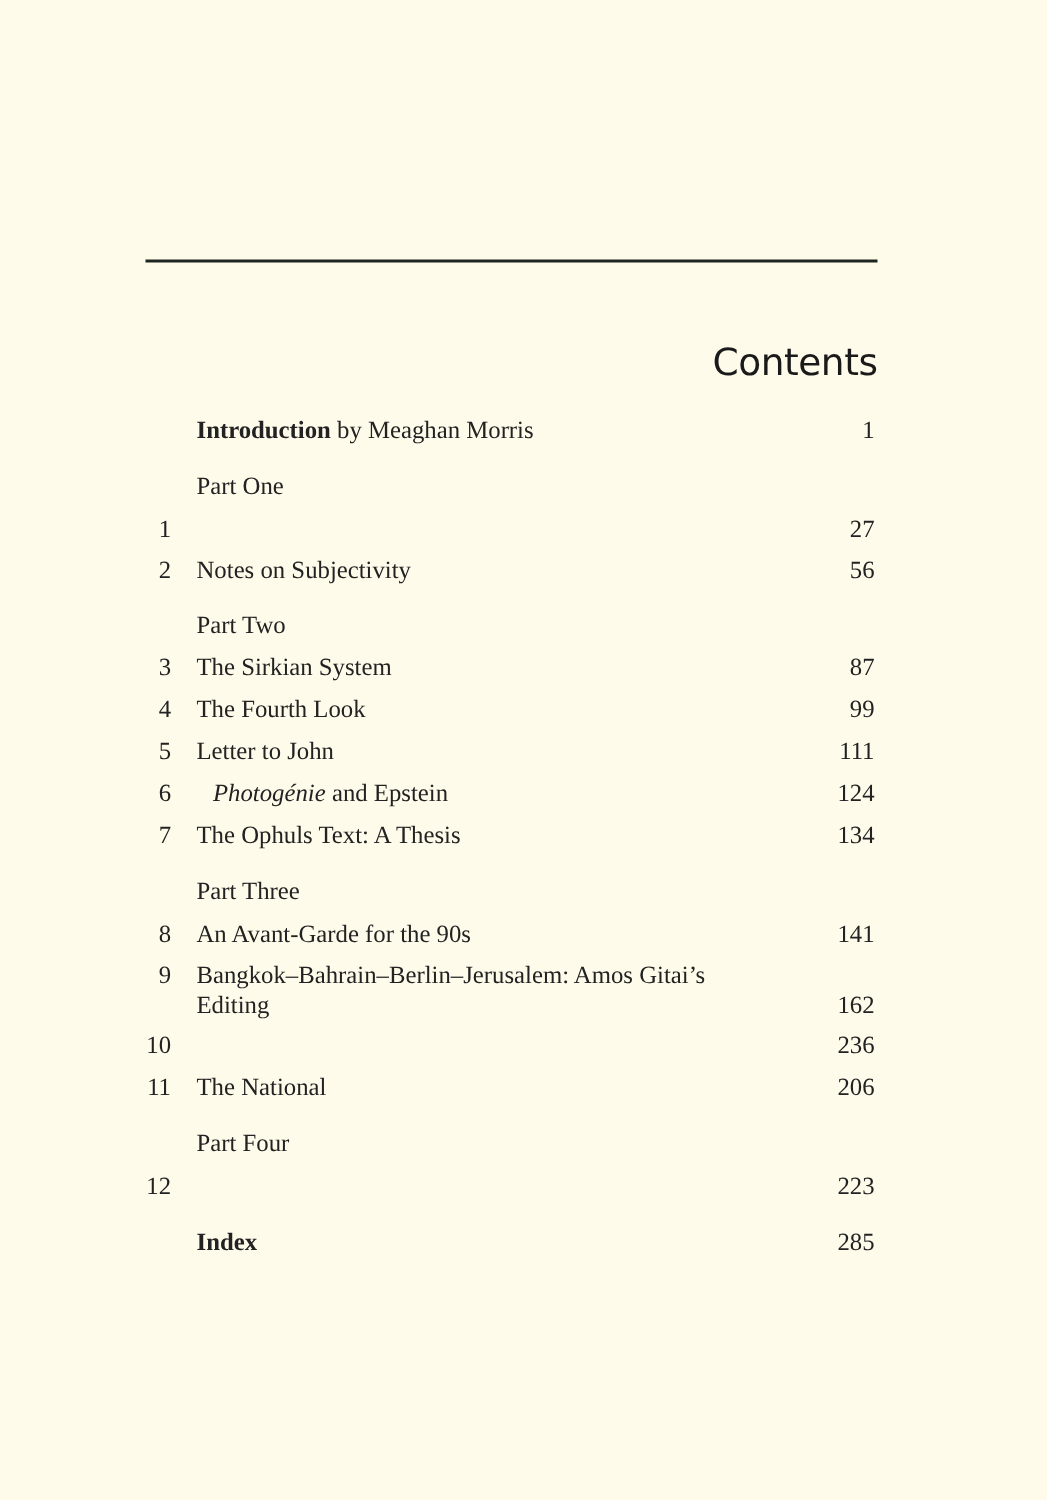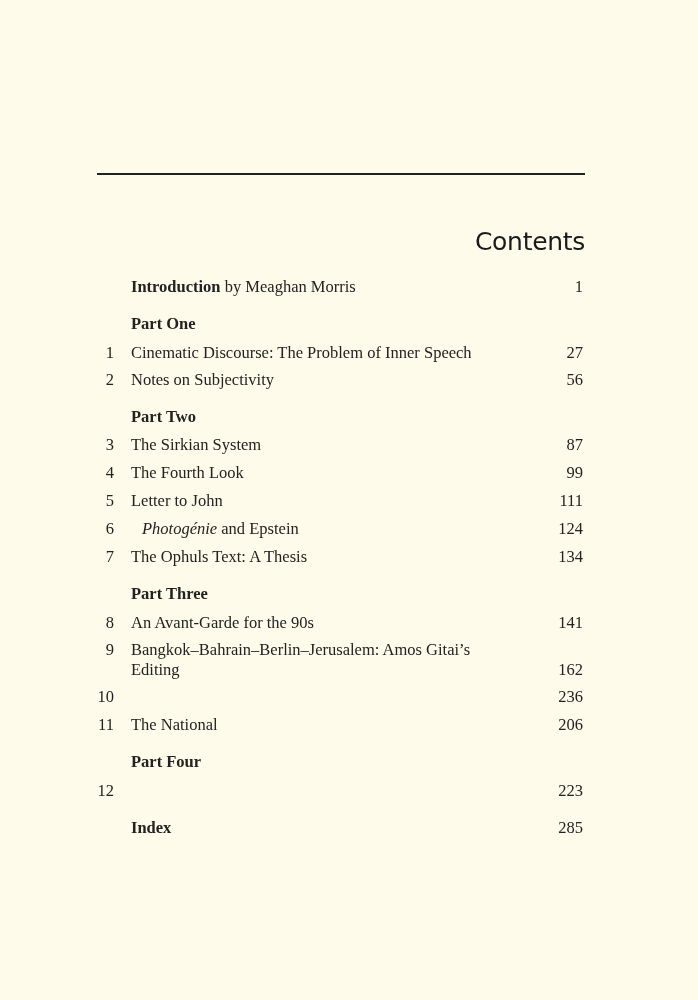--- a/index.html
+++ b/index.html
@@ -68,21 +68,21 @@
     .page-no {
       position: absolute;
       right: 115px;
       text-align: right;
       width: 60px;
     }
     .bold {
       font-weight: bold;
     }
     .part {
-      font-weight: bold;
+      font-weight: normal;
     }
     .em {
       font-style: italic;
       margin-left: 11px;
     }
   </style>
 </head>
 <body>
 
 <div class="page">
@@ -94,21 +94,20 @@
     <div class="row" style="top:276px">
       <span class="label"><span class="bold">Introduction</span><span> by Meaghan Morris</span></span>
       <span class="page-no">1</span>
     </div>
 
     <div class="row" style="top:313px">
       <span class="label part">Part One</span>
     </div>
     <div class="row" style="top:342px">
       <span class="num">1</span>
-      <span class="label">Cinematic Discourse: The Problem of Inner Speech</span>
       <span class="page-no">27</span>
     </div>
     <div class="row" style="top:369px">
       <span class="num">2</span>
       <span class="label">Notes on Subjectivity</span>
       <span class="page-no">56</span>
     </div>
 
     <div class="row" style="top:406px">
       <span class="label part">Part Two</span>

